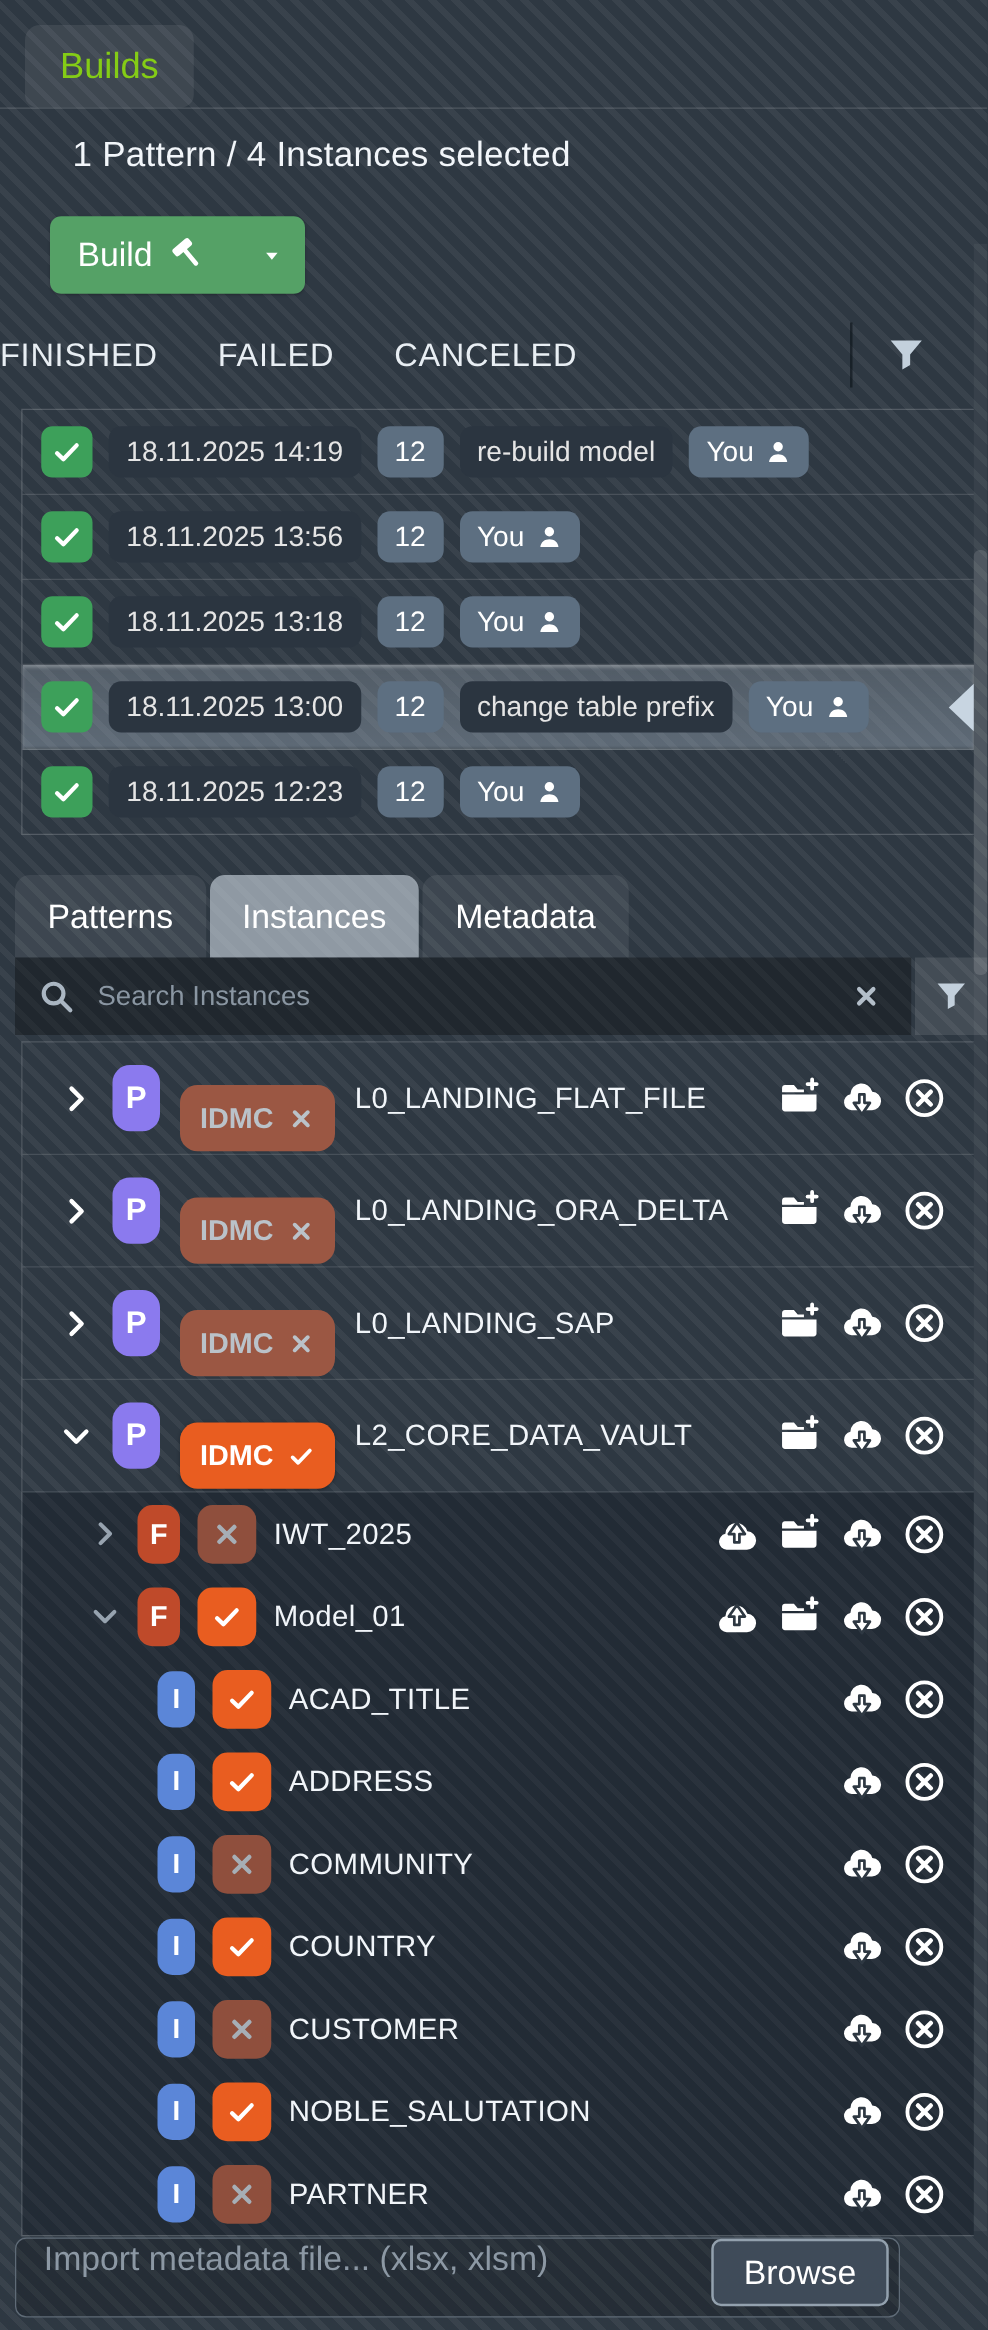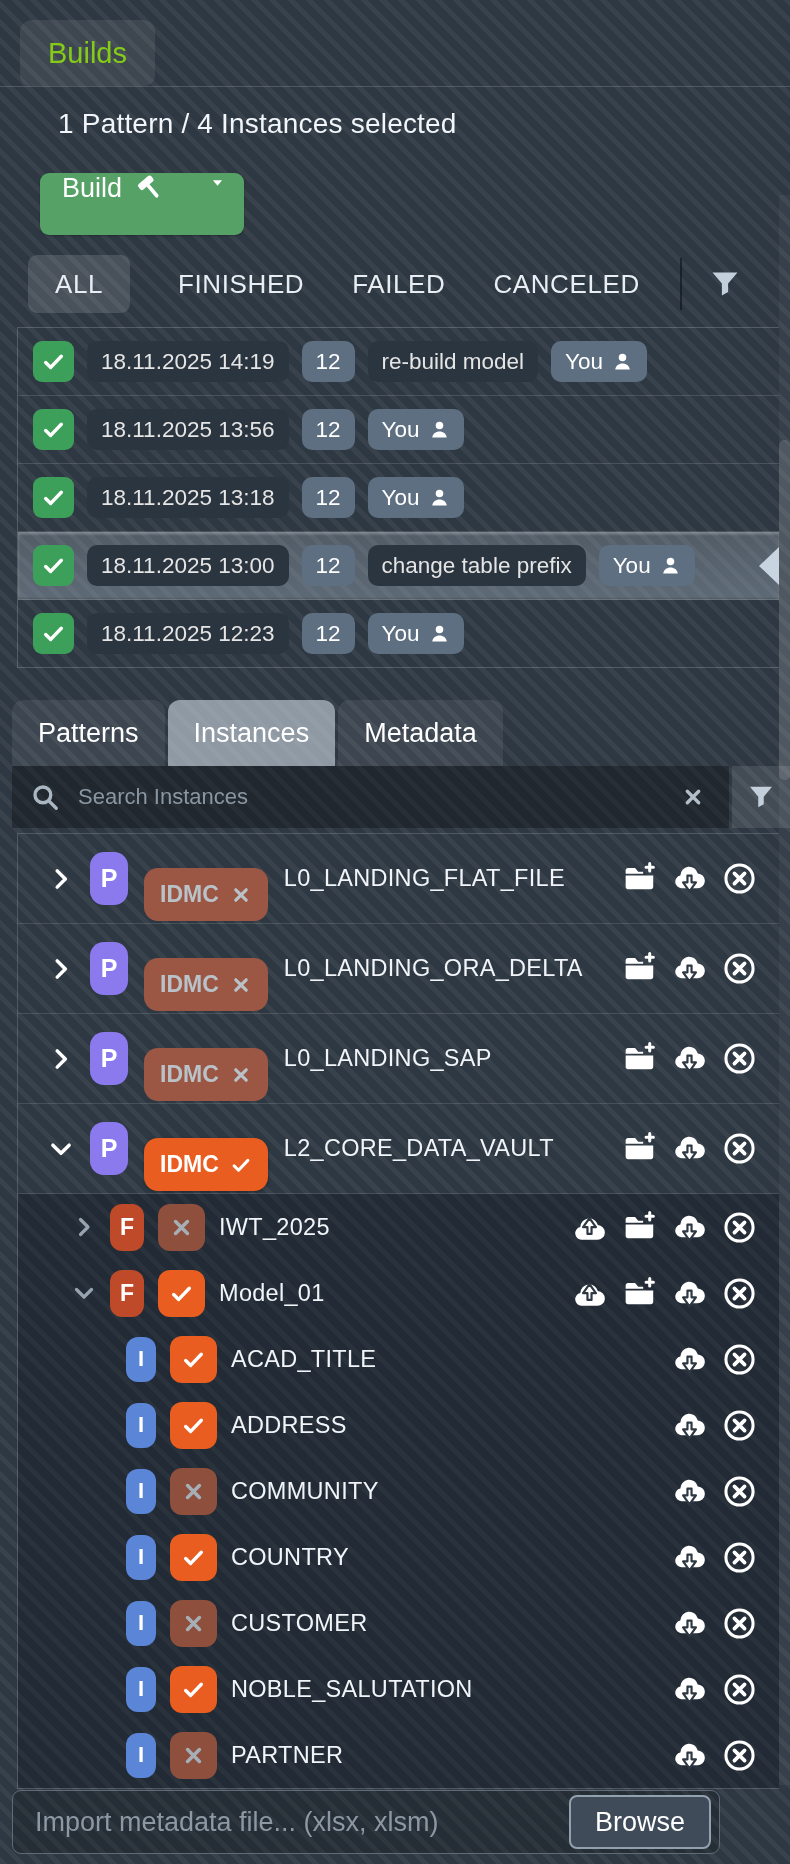--- a/index.html
+++ b/index.html
@@ -19,21 +19,21 @@
     left:20px;top:20px;height:66px;padding:0 28px;
     display:flex;align-items:center;
     background:rgba(255,255,255,0.08);
     border-radius:12px 12px 10px 10px;
     font-size:29px;font-weight:500;color:#84cc16;
   }
   .header-rule{left:0;top:86px;width:790px;height:0;border-top:1px solid rgba(255,255,255,0.16);}
   .subtitle{left:58px;top:108px;font-size:28px;color:#f2f6fa;letter-spacing:0.2px;}
 
   .build-btn{
-    left:40px;top:173px;height:62px;display:flex;align-items:flex-start;
+    left:40px;top:173px;height:62px;display:flex;align-items:center;
     background:var(--accent-green,#55a166);border-radius:9px;overflow:hidden;
     box-shadow:0 1px 2px rgba(0,0,0,0.25);
   }
   .build-btn .main{display:flex;align-items:center;gap:14px;padding:0 22px;font-size:27px;color:#fff;font-weight:500;}
   .build-btn .sep{width:2px;background:rgba(15,40,25,0.35);}
   .build-btn .caret{width:54px;display:flex;align-items:center;justify-content:center;}
   .i-hammer{width:30px;height:30px;color:#fff;}
   .i-caret{width:19px;height:19px;color:#fff;}
 
   
@@ -108,21 +108,21 @@
   .state.checked{background:var(--orange,#e95d20);color:#fff;}
   .state.unchecked{background:var(--muted-orange,#8f4f3d);color:#a6aeb6;}
   .state .ic{width:25px;height:25px;}
   .tname{font-size:23.5px;color:#f1f5f9;letter-spacing:0.3px;white-space:nowrap;}
   .ticons{margin-left:auto;display:flex;align-items:center;gap:15px;padding-right:22px;}
   .ticons .ic{width:35px;height:35px;color:#fff;}
 
   
   .import-bar{left:12px;top:1790px;width:708px;height:64px;
     border:1px solid #5f6b77;border-radius:9px;background:rgba(0,0,0,0.18);
-    display:flex;align-items:center;padding:0 8px 0 20px;box-sizing:border-box;}
+    display:flex;align-items:flex-start;padding:0 8px 0 20px;box-sizing:border-box;}
   .import-bar input{flex:1;background:transparent;border:none;outline:none;
     font-family:inherit;font-size:27px;color:#dfe6ec;}
   .import-bar input::placeholder{color:#8c98a4;}
   .browse-btn{margin-left:12px;height:50px;padding:0 24px;display:flex;align-items:center;
     background:#3f4b59;border:2px solid #93a1ae;border-radius:8px;color:#fff;font-size:27px;}
 
   
   .vscroll{right:0;top:195px;width:11px;height:1590px;background:rgba(255,255,255,0.045);}
   .vthumb{position:absolute;left:0;top:245px;width:11px;height:340px;background:rgba(255,255,255,0.12);border-radius:5px;}
 </style>
@@ -202,21 +202,20 @@
   <div class="caret">
     <span class="ic i-caret">
         <svg viewBox="0 0 24 24">
           <use href="#i-caret-d"></use>
         </svg>
       </span>
   </div>
 </div>
 
 <div class="abs filter-row">
-  <span class="ftab ftab-pill">ALL</span>
   <span class="ftab">FINISHED</span>
   <span class="ftab">FAILED</span>
   <span class="ftab">CANCELED</span>
   <span class="fdivider"></span>
   <span class="ic ffunnel">
       <svg viewBox="0 0 24 24">
         <use href="#i-funnel"></use>
       </svg>
     </span>
 </div>

